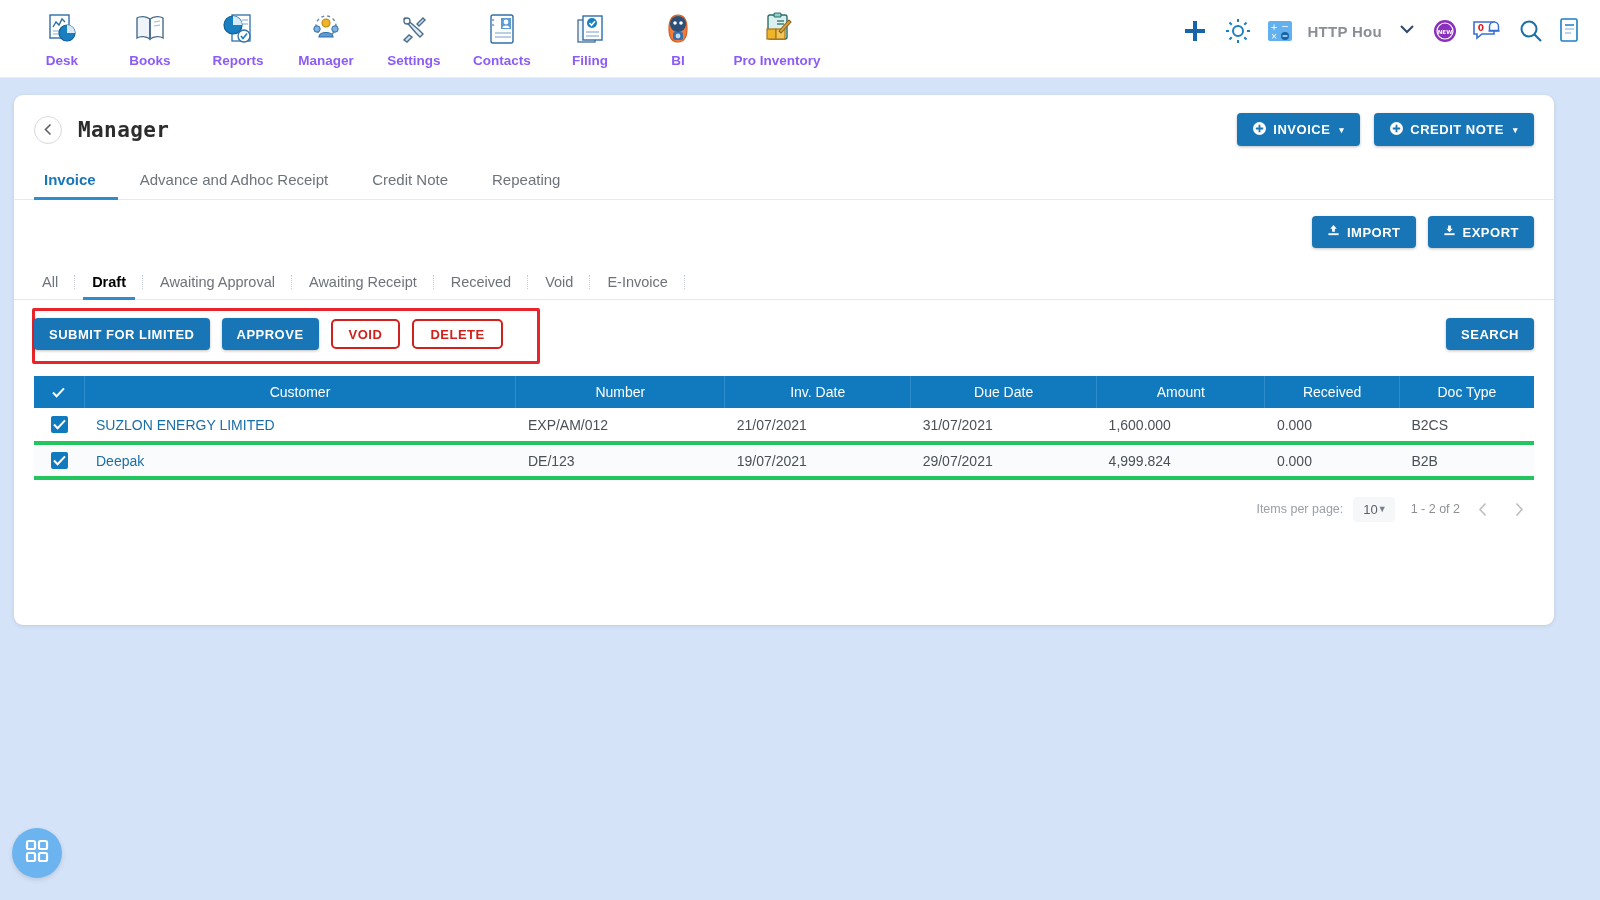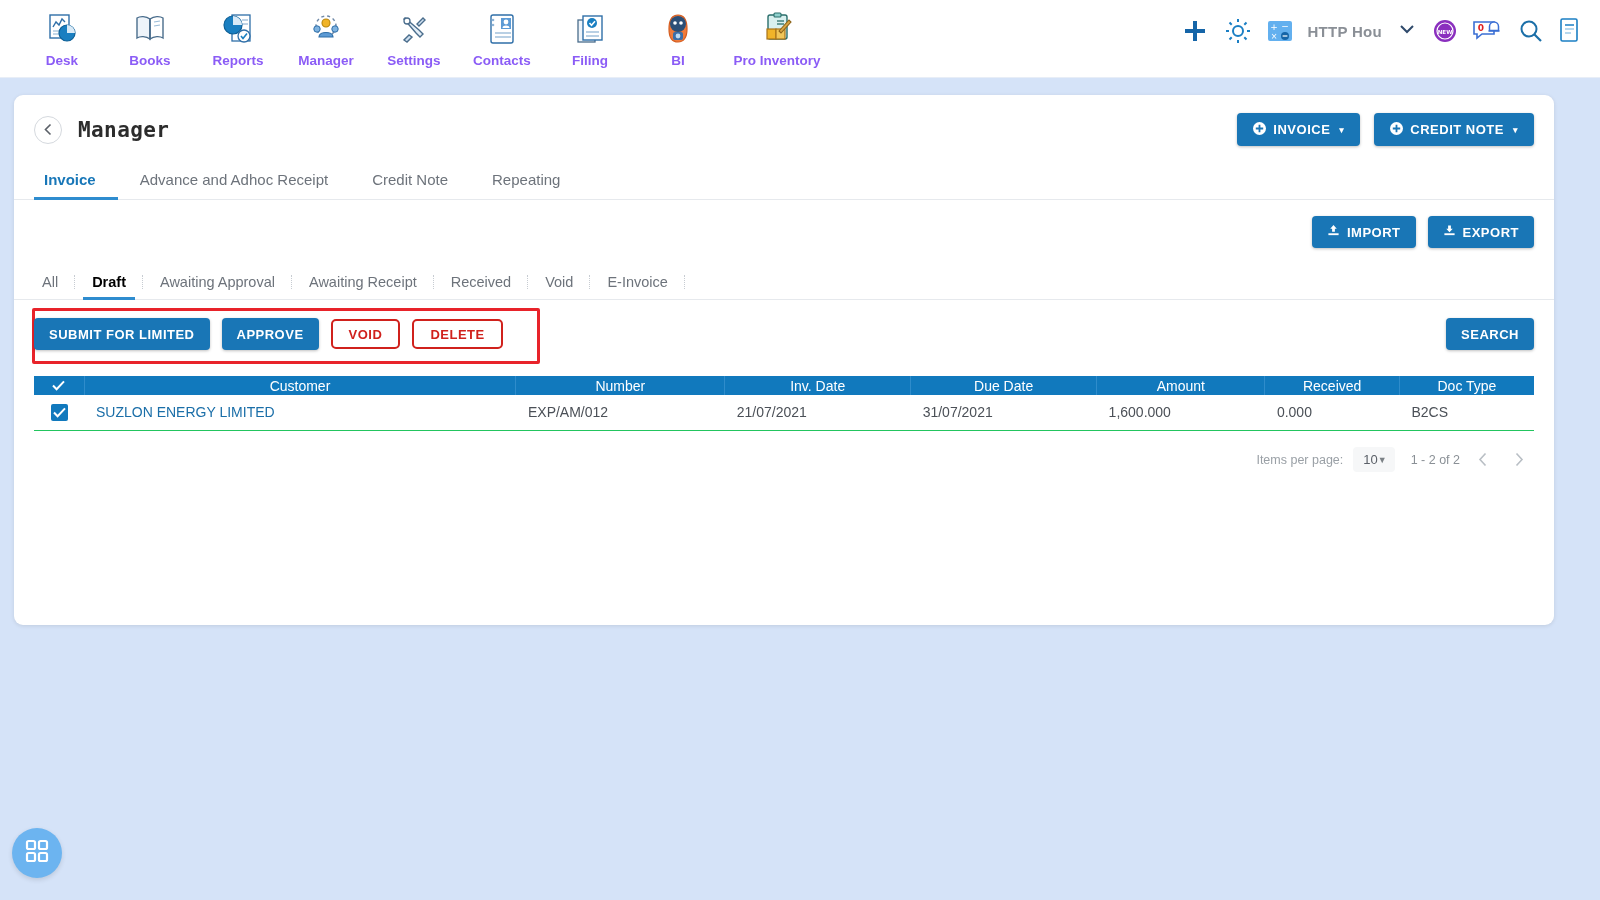--- a/index.html
+++ b/index.html
@@ -128,27 +128,27 @@
     font-size: 13px; font-weight: bold; letter-spacing: .5px; cursor: pointer;
     font-family: "Liberation Sans", sans-serif;
   }
   .search-btn { margin-left: auto; }
 
   
   .table-wrap { padding: 0 20px; margin-top: 8px; }
   table { width: 100%; border-collapse: collapse; }
   thead th {
     background: #1179bd; color: #ffffff; font-size: 14px; font-weight: normal;
-    height: 19px; text-align: center; border-right: 1px solid #2f8ccb;
+    height: 32px; text-align: center; border-right: 1px solid #2f8ccb;
   }
   thead th:last-child { border-right: none; }
   thead th.col-chk { width: 50px; }
   tbody td {
     font-size: 14px; color: #4b5057; height: 35px;
-    border-bottom: 1px solid #22c55e; padding-left: 12px;
+    border-bottom: 4px solid #22c55e; padding-left: 12px;
     text-align: left; vertical-align: middle;
   }
   tbody tr.alt td { background: #fafbfc; }
   td.col-chk { text-align: center; padding-left: 0; width: 50px; }
   .cust-link { color: #1a6ea8; cursor: pointer; }
 
   .chk {
     width: 17px; height: 17px; border-radius: 2px;
     background: #1179bd; display: inline-flex;
     align-items: center; justify-content: center; cursor: pointer;
@@ -493,20 +493,36 @@
             </span>
           </td>
           <td><span class="cust-link">SUZLON ENERGY LIMITED</span></td>
           <td>EXP/AM/012</td>
           <td>21/07/2021</td>
           <td>31/07/2021</td>
           <td>1,600.000</td>
           <td>0.000</td>
           <td>B2CS</td>
         </tr>
+        <tr class="alt">
+          <td class="col-chk">
+            <span class="chk">
+              <svg width="13" height="11" viewBox="0 0 13 11">
+                  <polyline points="1,5.5 4.6,9.2 12,1.4" fill="none" stroke="#ffffff" stroke-width="2"></polyline>
+                </svg>
+            </span>
+          </td>
+          <td><span class="cust-link">Deepak</span></td>
+          <td>DE/123</td>
+          <td>19/07/2021</td>
+          <td>29/07/2021</td>
+          <td>4,999.824</td>
+          <td>0.000</td>
+          <td>B2B</td>
+        </tr>
       </tbody>
     </table>
   </div>
 
   <div class="paginator">
     <span>Items per page:</span>
     <span class="pg-select">
       <span>10</span>
       <span class="tri">▼</span>
     </span>

